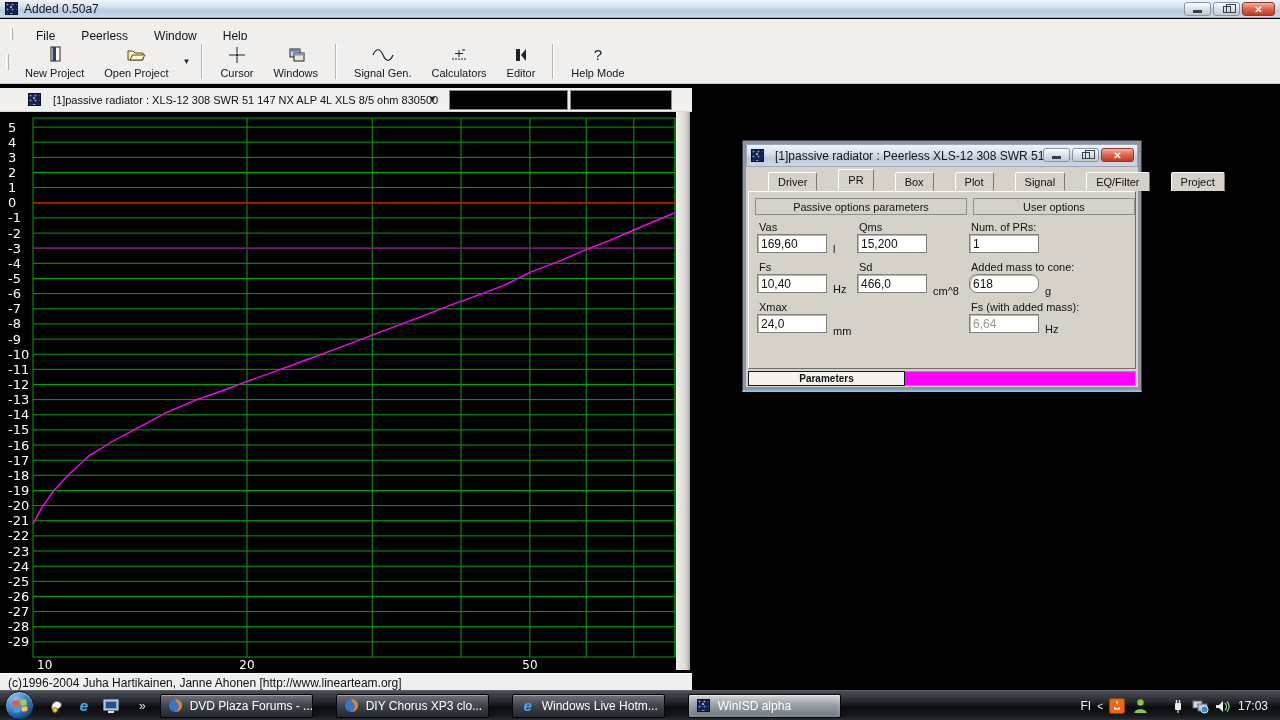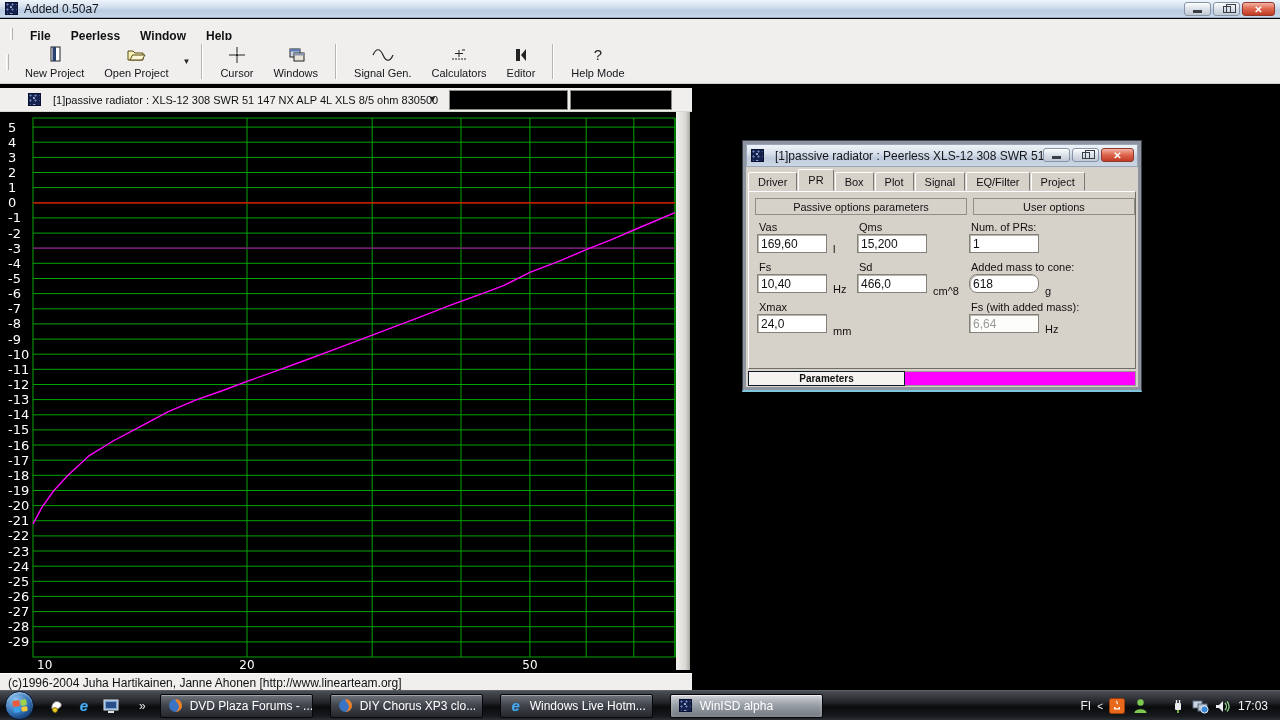--- a/index.html
+++ b/index.html
@@ -20,21 +20,21 @@
   .cap-btn { width:27px; height:14px; border-radius:3px; border:1px solid #8795a8;
     background:linear-gradient(180deg,#fefefe,#dee4eb 45%,#c2cad5);
     display:flex; align-items:center; justify-content:center; }
   .cap-btn.close { width:33px; border-color:#8e3a2c; color:#fff; font-size:10px; font-weight:bold;
     background:linear-gradient(180deg,#f5b3a6,#e06a52 45%,#c03a24); }
   .glyph-min { width:9px; height:3px; background:#3a3f47; margin-top:5px; }
   .glyph-restore { width:8px; height:7px; border:1px solid #3a3f47; position:relative; background:transparent; }
   .glyph-restore:before { content:""; position:absolute; left:2px; top:-3px; width:8px; height:7px; border:1px solid #3a3f47; }
 
   #menubar { position:absolute; left:0; top:19px; width:1280px; height:35px; background:#f0efee;
-    display:flex; align-items:center; padding-left:10px; gap:2px; border-bottom:1px solid #e2e0dc;font-weight:bold; }
+    display:flex; align-items:center; padding-left:10px; gap:8px; border-bottom:1px solid #e2e0dc; }
   .menu-item { font-size:12px; color:#111; padding:2px 9px; }
   .menu-item::first-letter { text-decoration:underline; }
   .gripper { width:3px; height:16px; border-left:1px solid #fff; border-right:1px solid #b6b4ae; margin-right:6px; }
 
   #toolbar { position:absolute; left:0; top:40px; width:1280px; height:44px; background:#f0efee;
     display:flex; align-items:stretch; padding-left:6px; border-bottom:1px solid #cfcdc7; }
   .tb-btn { display:flex; flex-direction:column; align-items:center; justify-content:center;
     padding:2px 10px; font-size:11px; color:#15161a; }
   .tb-btn .ico { height:20px; display:flex; align-items:center; justify-content:center; margin-bottom:2px; }
   .tb-sep { width:2px; margin:4px 7px; border-left:1px solid #b8b6b0; border-right:1px solid #fff; }
@@ -70,21 +70,21 @@
   #dlg-titlebar { position:relative; height:23px;
     background:linear-gradient(180deg,#f0f4f9,#d9e1ec 40%,#bfcadb 62%,#ccd7e6);
     display:flex; align-items:center; padding-left:4px; border:1px solid #9aa6b8; }
   #dlg-titlebar .title { font-size:12px; color:#15161a; white-space:nowrap; overflow:hidden; }
   #dlg-titlebar .cap-group { top:3px; right:3px; }
   #dlg-body { position:absolute; left:3px; top:26px; right:3px; bottom:3px; background:#d6d2ca; }
 
   #tabs { position:absolute; left:2px; top:2px; right:2px; height:22px; display:flex; align-items:flex-end; }
   .tab { font-size:11px; color:#111; padding:3px 9px 3px 9px; height:19px;
     border:1px solid; border-color:#fff #7a7a72 transparent #fff; background:#d6d2ca;
-    border-top-left-radius:2px; border-top-right-radius:2px; margin-right:1px; }
+    border-top-left-radius:2px; border-top-right-radius:2px; margin-right:1px;margin-left:20px; }
   .tab.active { height:22px; padding-top:4px; border-bottom:1px solid #d6d2ca; position:relative; z-index:2; }
 
   #pane { position:absolute; left:2px; top:24px; right:2px; bottom:18px; background:#d6d2ca;
     border:1px solid; border-color:#fff #6e6e66 #6e6e66 #fff; }
   .sec-btn { position:absolute; top:6px; height:17px; border:1px solid #8f8f87; background:#d6d2ca;
     font-size:11px; color:#111; display:flex; align-items:center; justify-content:center; }
   #sec-params { left:6px; width:212px; }
   #sec-user { left:224px; width:162px; }
   .f-label { position:absolute; font-size:11px; color:#111; white-space:nowrap; }
   .f-input { position:absolute; width:70px; height:19px; background:#fff; border:1px solid #84817a;
@@ -104,21 +104,21 @@
     border-top:1px solid #5b6067; display:flex; align-items:center; }
   #start-orb { position:absolute; left:5px; top:0px; width:29px; height:29px; border-radius:50%;
     background:radial-gradient(circle at 35% 28%, #8cc4ee, #2e6cb0 55%, #0a2c60 85%);
     border:1px solid #061a38; box-shadow:inset 0 1px 2px rgba(255,255,255,.6); }
   #orb-flag { position:absolute; left:7px; top:8px; width:14px; height:12px; transform:rotate(-8deg);
     display:grid; grid-template-columns:1fr 1fr; grid-template-rows:1fr 1fr; gap:1px; }
   #orb-flag div { border-radius:1.5px; }
   .ql { display:flex; align-items:center; gap:9px; margin-left:48px; }
   .ql-ico { width:18px; height:18px; display:flex; align-items:center; justify-content:center; }
   .chev { color:#dfe3e8; font-size:12px; margin-left:10px; }
-  #tasks { display:flex; gap:17px; margin-left:14px; }
+  #tasks { display:flex; gap:23px; margin-left:14px; }
   .task { width:153px; height:24px; border-radius:2px; border:1px solid #05060a;
     background:linear-gradient(180deg,#71767e,#42464d 45%,#24272c);
     box-shadow:inset 0 1px 0 rgba(255,255,255,.35); color:#fff; font-size:12px;
     display:flex; align-items:center; gap:6px; padding:0 7px; white-space:nowrap; overflow:hidden; }
   .task.active { background:linear-gradient(180deg,#d0d3d7,#9aa0a8 45%,#70767e);
     box-shadow:inset 0 1px 0 rgba(255,255,255,.6), inset 0 0 4px rgba(255,255,255,.3); }
   .task .t-ico { width:16px; height:16px; flex:0 0 16px; display:flex; align-items:center; justify-content:center; }
   #tray { position:absolute; right:4px; top:0; height:30px; display:flex; align-items:center; gap:6px; color:#fff; }
   #tray .txt { font-size:12px; color:#f2f4f6; }
   .tray-ico { width:17px; height:17px; display:flex; align-items:center; justify-content:center; }

